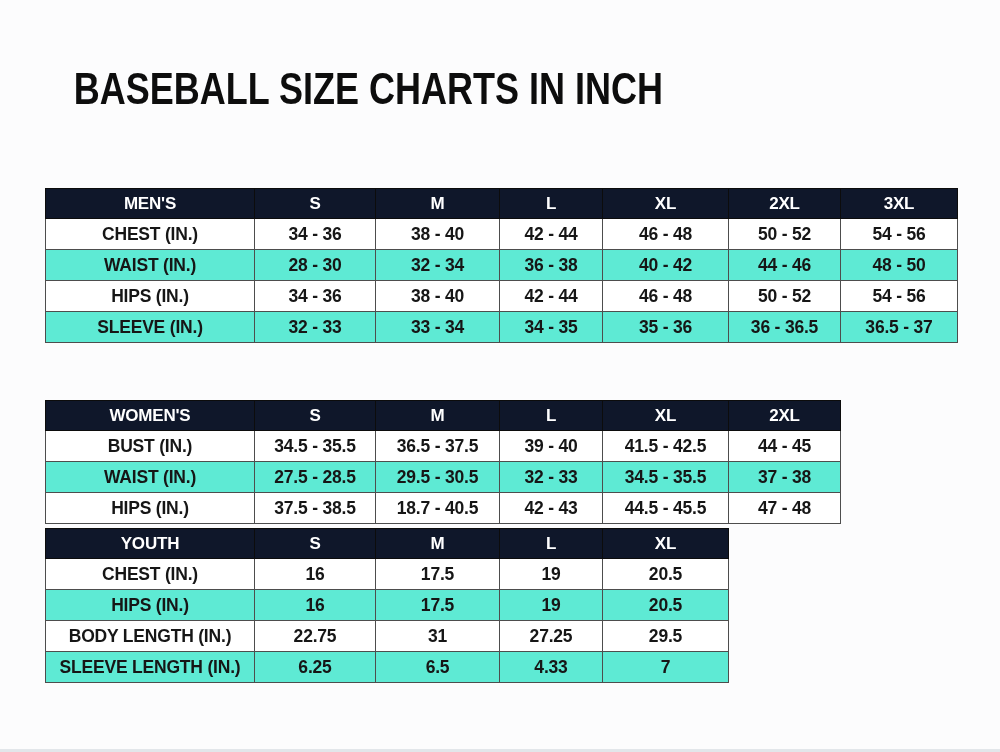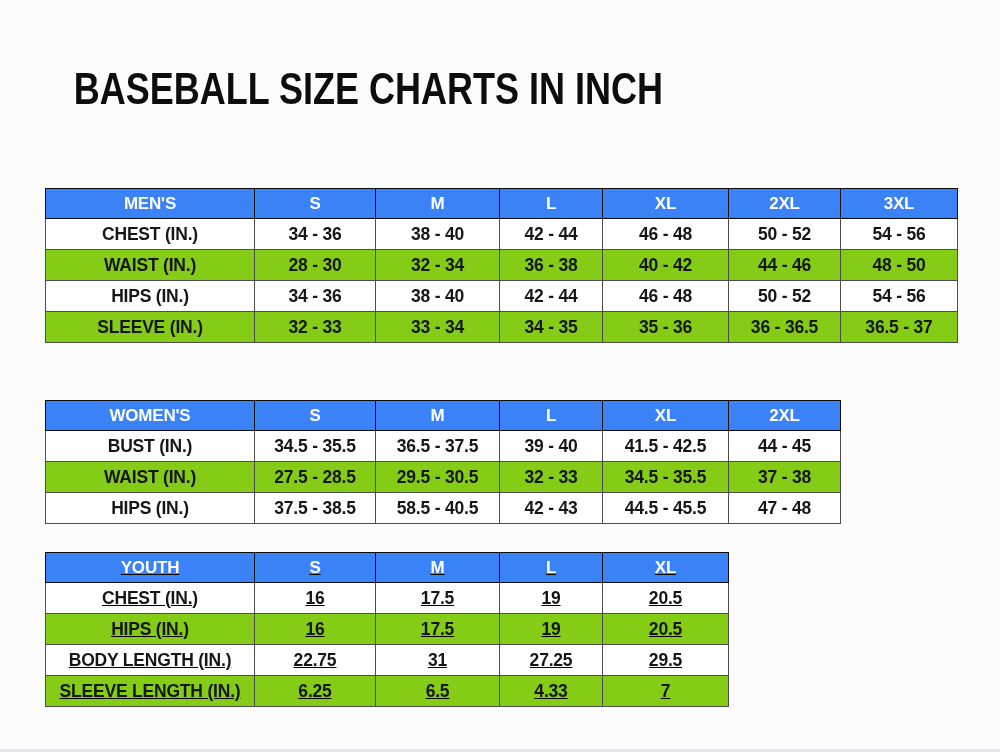--- a/index.html
+++ b/index.html
@@ -30,53 +30,53 @@
   }
   table.size-table {
     position: absolute;
     border-collapse: collapse;
     table-layout: fixed;
     background: #ffffff;
     border: 1px solid #3a3a3a;
   }
   #mens-table   { top: 188px; left: 45px; }
   #womens-table { top: 400px; left: 45px; }
-  #youth-table  { top: 552px; left: 45px; text-decoration: underline; }
+  #youth-table  { top: 528px; left: 45px; }
 
   col.c-label { width: 209px; }
   col.c-s     { width: 121px; }
   col.c-m     { width: 124px; }
   col.c-l     { width: 103px; }
   col.c-xl    { width: 126px; }
   col.c-2xl   { width: 112px; }
   col.c-3xl   { width: 117px; }
 
   .size-table th {
-    background: #3b82f6;
+    background: #0f172a;
     color: #ffffff;
     font-size: 17px;
     font-weight: bold;
     height: 30px;
     padding: 0;
     border: 1px solid #0c0c0c;
     text-align: center;
     letter-spacing: -0.2px;
   }
   .size-table td {
     border: 1px solid #4d4d4d;
     height: 31px;
     padding: 0;
     font-size: 17.5px;
     font-weight: bold;
     color: #161616;
     text-align: center;
     letter-spacing: -0.2px;
     background: #ffffff;
   }
-  .size-table tr.alt td { background: #84cc16; }
+  .size-table tr.alt td { background: #5eead4; }
 
   .bottom-edge {
     position: absolute;
     left: 0; top: 749px;
     width: 1000px; height: 3px;
     background: #e2e6ea;
   }
 </style>
 </head>
 <body>
@@ -176,21 +176,21 @@
       <td>WAIST (IN.)</td>
       <td>27.5 - 28.5</td>
       <td>29.5 - 30.5</td>
       <td>32 - 33</td>
       <td>34.5 - 35.5</td>
       <td>37 - 38</td>
     </tr>
     <tr>
       <td>HIPS (IN.)</td>
       <td>37.5 - 38.5</td>
-      <td>58.5 - 40.5</td>
+      <td>18.7 - 40.5</td>
       <td>42 - 43</td>
       <td>44.5 - 45.5</td>
       <td>47 - 48</td>
     </tr>
   </tbody>
 </table>
 
 <table class="size-table" id="youth-table">
   <colgroup>
     <col class="c-label">

